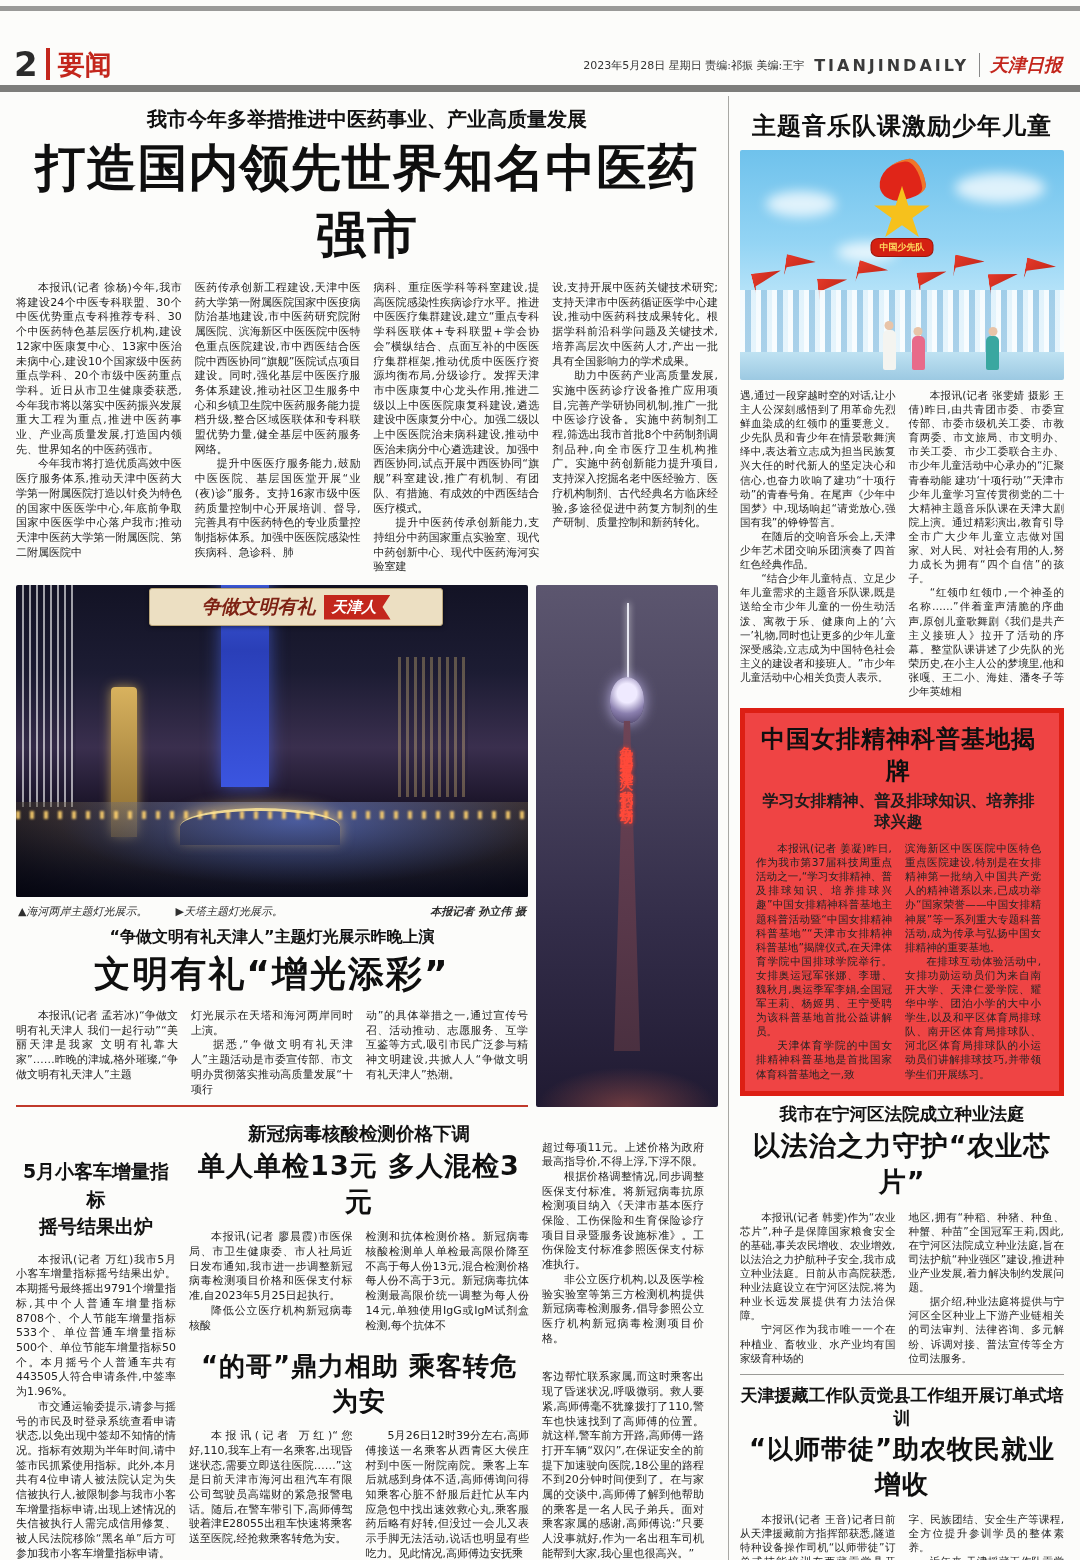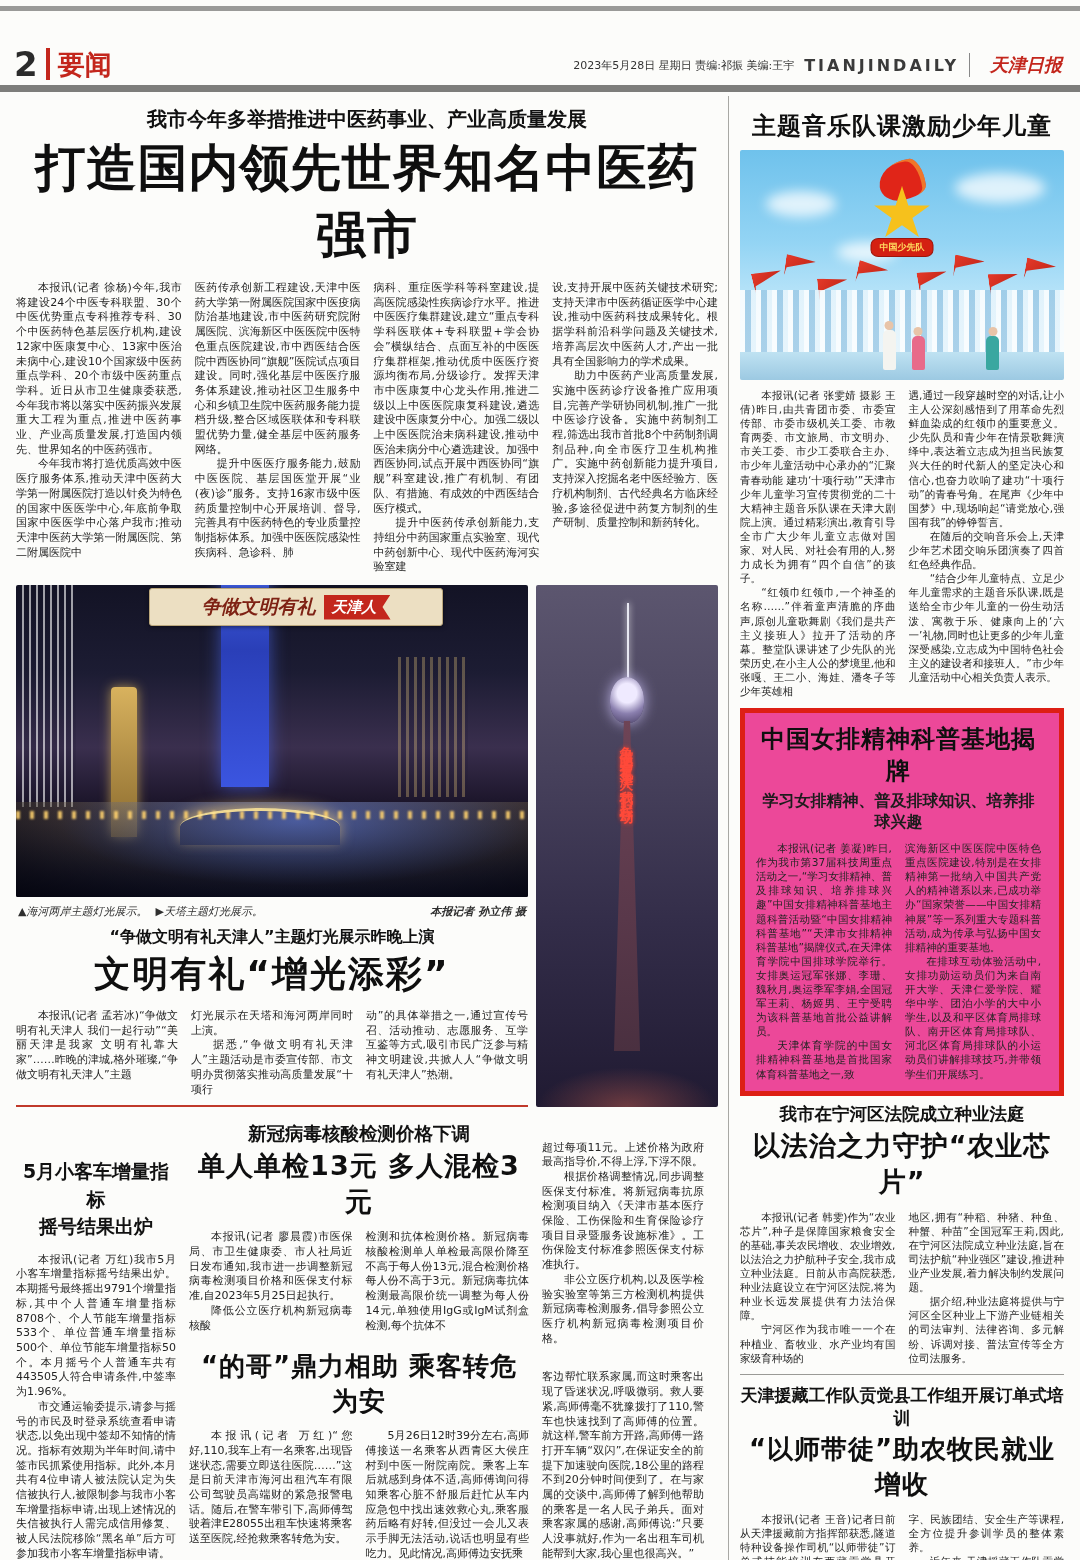--- a/index.html
+++ b/index.html
@@ -9,21 +9,21 @@
   .topbar{height:5px;background:#9a9a98;margin:6px 0 0 0;}
   .masthead{display:flex;align-items:flex-end;justify-content:space-between;padding:2px 18px 4px 14px;}
   .mh-left{display:flex;align-items:center;gap:8px;}
   .pageno{font-size:34px;font-weight:bold;color:#2b2b2b;line-height:1;}
   .redbar{width:4px;height:32px;background:#c3261c;}
   .section-name{font-size:27px;font-weight:bold;color:#c3261c;line-height:1;}
   .mh-right{display:flex;align-items:center;gap:10px;padding-bottom:4px;margin-top:40px;}
   .dateline{font-size:11px;color:#333;}
   .mh-en{font-size:16px;font-weight:bold;letter-spacing:3px;color:#3a3a3a;}
   .mh-cn{font-size:18px;font-weight:bold;font-style:italic;color:#c3261c;
-         font-family:"DejaVu Serif",serif;border-left:1px solid #888;padding-left:20px;}
+         font-family:"DejaVu Serif",serif;border-left:1px solid #888;padding-left:10px;}
   .headrule{height:7px;background:#7d7d7b;margin:0;}
   
   .bodywrap{display:flex;padding:4px 16px 0 16px;}
   .left-zone{width:702px;padding-right:10px;border-right:1px solid #a8a8a4;}
   .right-zone{flex:1;padding-left:11px;}
   
   .cols{display:flex;gap:13px;}
   .col{flex:1;min-width:0;}
   .para{margin:0;font-size:11px;line-height:14.7px;text-align:justify;text-indent:2em;color:#242424;}
   .cont .para:first-child{text-indent:0;}
@@ -64,21 +64,21 @@
   .photo-tower{position:relative;width:182px;overflow:hidden;border-radius:2px;
     background:linear-gradient(180deg,#5c566f 0%,#47415c 35%,#332d49 65%,#201a32 100%);}
   .tw-antenna{position:absolute;left:50%;top:18px;width:2px;height:78px;background:#e8e8f2;box-shadow:0 0 6px #fff;}
   .tw-bulb{position:absolute;left:50%;top:92px;transform:translateX(-50%);width:34px;height:46px;border-radius:50% 50% 45% 45%;
     background:radial-gradient(circle at 50% 35%,#efeaff 0 28%,#8a7fae 60%,#4a4066);box-shadow:0 0 14px rgba(210,200,255,.8);}
   .tw-shaft{position:absolute;left:50%;top:136px;transform:translateX(-50%);width:26px;height:330px;
     background:linear-gradient(180deg,#6e4456,#59384a 60%,#4a3040);clip-path:polygon(38% 0,62% 0,100% 100%,0 100%);}
   .tw-text{position:absolute;left:50%;top:150px;transform:translateX(-50%);writing-mode:vertical-rl;
     color:#ff4a3a;font-weight:bold;font-size:13.5px;letter-spacing:4px;text-shadow:0 0 4px rgba(255,70,50,.8);height:330px;}
   .tw-base{position:absolute;bottom:0;left:0;right:0;height:40px;background:radial-gradient(ellipse at 50% 100%,rgba(255,120,90,.35),transparent 70%);}
-  .captions{display:flex;gap:8px;align-items:center;font-family:"DejaVu Serif",serif;font-style:italic;
+  .captions{display:flex;gap:28px;align-items:center;font-family:"DejaVu Serif",serif;font-style:italic;
     font-size:11px;color:#2f2f2f;padding:7px 2px 6px 2px;}
   .cap-credit{margin-left:auto;font-weight:bold;}
   .ls-kicker{font-size:16px;margin:2px 0 0 0;}
   .ls-head{font-size:36px;letter-spacing:2px;margin:2px 0 10px 0;}
   
   .band{display:flex;gap:13px;margin-top:12px;padding-bottom:6px;border-bottom:1px solid #b5b5b0;align-items:flex-end;}
   .band-a{width:160px;}
   .band-center{width:340px;}
   .band-d{width:162px;}
   .car-title{font-size:19px;line-height:1.45;margin:4px 0 12px 0;}
@@ -106,21 +106,21 @@
     font-size:9px;font-weight:bold;padding:2px 8px;border-radius:8px/7px;white-space:nowrap;border:1px solid #9e140a;}
   .flag{position:absolute;width:30px;height:22px;background:linear-gradient(135deg,#e8311f,#b81506);
     clip-path:polygon(0 0,100% 18%,6% 60%,0 100%);opacity:.95;}
   .crowd{position:absolute;left:0;right:0;bottom:26px;height:64px;opacity:.9;
     background:repeating-linear-gradient(90deg,rgba(255,255,255,.95) 0 5px,rgba(150,195,225,.75) 5px 11px,rgba(235,246,252,.9) 11px 16px);}
   .stage{position:absolute;left:0;right:0;bottom:0;height:28px;background:linear-gradient(180deg,#bfe2f2,#9cc9e2);}
   .figure{position:absolute;bottom:10px;width:13px;height:34px;border-radius:5px 5px 2px 2px;}
   .figure::before{content:"";position:absolute;top:-9px;left:50%;transform:translateX(-50%);width:9px;height:9px;border-radius:50%;background:#e8c4a8;}
   .music-cols{margin-top:8px;}
   
-  .vb-box{border:5px solid #dd1f14;margin:10px 0 6px 0;padding:8px 18px 10px 11px;background:#ec4899;}
+  .vb-box{border:5px solid #dd1f14;margin:10px 0 6px 0;padding:8px 18px 10px 11px;background:#ef4444;}
   .vb-head{font-size:24px;letter-spacing:1px;margin:2px 0 4px 0;}
   .vb-sub{font-size:16px;font-weight:bold;text-align:center;margin:0 0 8px 0;}
   .seed-kicker{font-size:17.5px;margin:6px 0 2px 0;}
   .seed-head{font-size:27px;letter-spacing:1px;margin:0 0 10px 0;text-align:center;}
   .tibet-kicker{font-size:17px;margin:4px 0 2px 0;}
   .tibet-head{font-size:26px;letter-spacing:1px;margin:0 0 10px 0;}
   .rz .para{font-size:10.6px;line-height:14.1px;}
 </style>
 </head>
 <body>
@@ -296,28 +296,28 @@
           <div class="flag" style="left:66%;top:46%;transform:rotate(6deg);"></div>
           <div class="flag" style="left:77%;top:53%;transform:rotate(-8deg);"></div>
           <div class="flag" style="left:88%;top:48%;transform:rotate(10deg);"></div>
           <div class="crowd"></div>
           <div class="stage"></div>
           <div class="figure" style="left:44%;background:#f4f4f0;height:40px;"></div>
           <div class="figure" style="left:53%;background:#e86a8a;"></div>
           <div class="figure" style="left:76%;background:#3aa7a0;"></div>
         </div>
         <div class="cols music-cols">
-          <div class="col">
-              <p class="para">本报讯(记者 张雯婧 摄影 王倩)昨日,由共青团市委、市委宣传部、市委市级机关工委、市教育两委、市文旅局、市文明办、市关工委、市少工委联合主办、市少年儿童活动中心承办的“汇聚青春动能 建功‘十项行动’”天津市少年儿童学习宣传贯彻党的二十大精神主题音乐队课在天津大剧院上演。通过精彩演出,教育引导全市广大少年儿童立志做对国家、对人民、对社会有用的人,努力成长为拥有“四个自信”的孩子。</p>
-              <p class="para">“红领巾红领巾,一个神圣的名称……”伴着童声清脆的序曲声,原创儿童歌舞剧《我们是共产主义接班人》拉开了活动的序幕。整堂队课讲述了少先队的光荣历史,在小主人公的梦境里,他和张嘎、王二小、海娃、潘冬子等少年英雄相</p>
-            </div>
           <div class="col cont">
               <p class="para">遇,通过一段穿越时空的对话,让小主人公深刻感悟到了用革命先烈鲜血染成的红领巾的重要意义。少先队员和青少年在情景歌舞演绎中,表达着立志成为担当民族复兴大任的时代新人的坚定决心和信心,也奋力吹响了建功“十项行动”的青春号角。在尾声《少年中国梦》中,现场响起“请党放心,强国有我”的铮铮誓言。</p>
               <p class="para">在随后的交响音乐会上,天津少年艺术团交响乐团演奏了四首红色经典作品。</p>
               <p class="para">“结合少年儿童特点、立足少年儿童需求的主题音乐队课,既是送给全市少年儿童的一份生动活泼、寓教于乐、健康向上的‘六一’礼物,同时也让更多的少年儿童深受感染,立志成为中国特色社会主义的建设者和接班人。”市少年儿童活动中心相关负责人表示。</p>
+            </div>
+          <div class="col">
+              <p class="para">本报讯(记者 张雯婧 摄影 王倩)昨日,由共青团市委、市委宣传部、市委市级机关工委、市教育两委、市文旅局、市文明办、市关工委、市少工委联合主办、市少年儿童活动中心承办的“汇聚青春动能 建功‘十项行动’”天津市少年儿童学习宣传贯彻党的二十大精神主题音乐队课在天津大剧院上演。通过精彩演出,教育引导全市广大少年儿童立志做对国家、对人民、对社会有用的人,努力成长为拥有“四个自信”的孩子。</p>
+              <p class="para">“红领巾红领巾,一个神圣的名称……”伴着童声清脆的序曲声,原创儿童歌舞剧《我们是共产主义接班人》拉开了活动的序幕。整堂队课讲述了少先队的光荣历史,在小主人公的梦境里,他和张嘎、王二小、海娃、潘冬子等少年英雄相</p>
             </div>
         </div>
       </div>
 
       <div class="vb-box">
         <div class="bighead vb-head">中国女排精神科普基地揭牌</div>
         <div class="vb-sub">学习女排精神、普及排球知识、培养排球兴趣</div>
         <div class="cols">
           <div class="col">
               <p class="para">本报讯(记者 姜凝)昨日,作为我市第37届科技周重点活动之一,“学习女排精神、普及排球知识、培养排球兴趣”中国女排精神科普基地主题科普活动暨“中国女排精神科普基地”“天津市女排精神科普基地”揭牌仪式,在天津体育学院中国排球学院举行。女排奥运冠军张娜、李珊、魏秋月,奥运季军李娟,全国冠军王莉、杨姬男、王宁受聘为该科普基地首批公益讲解员。</p>

